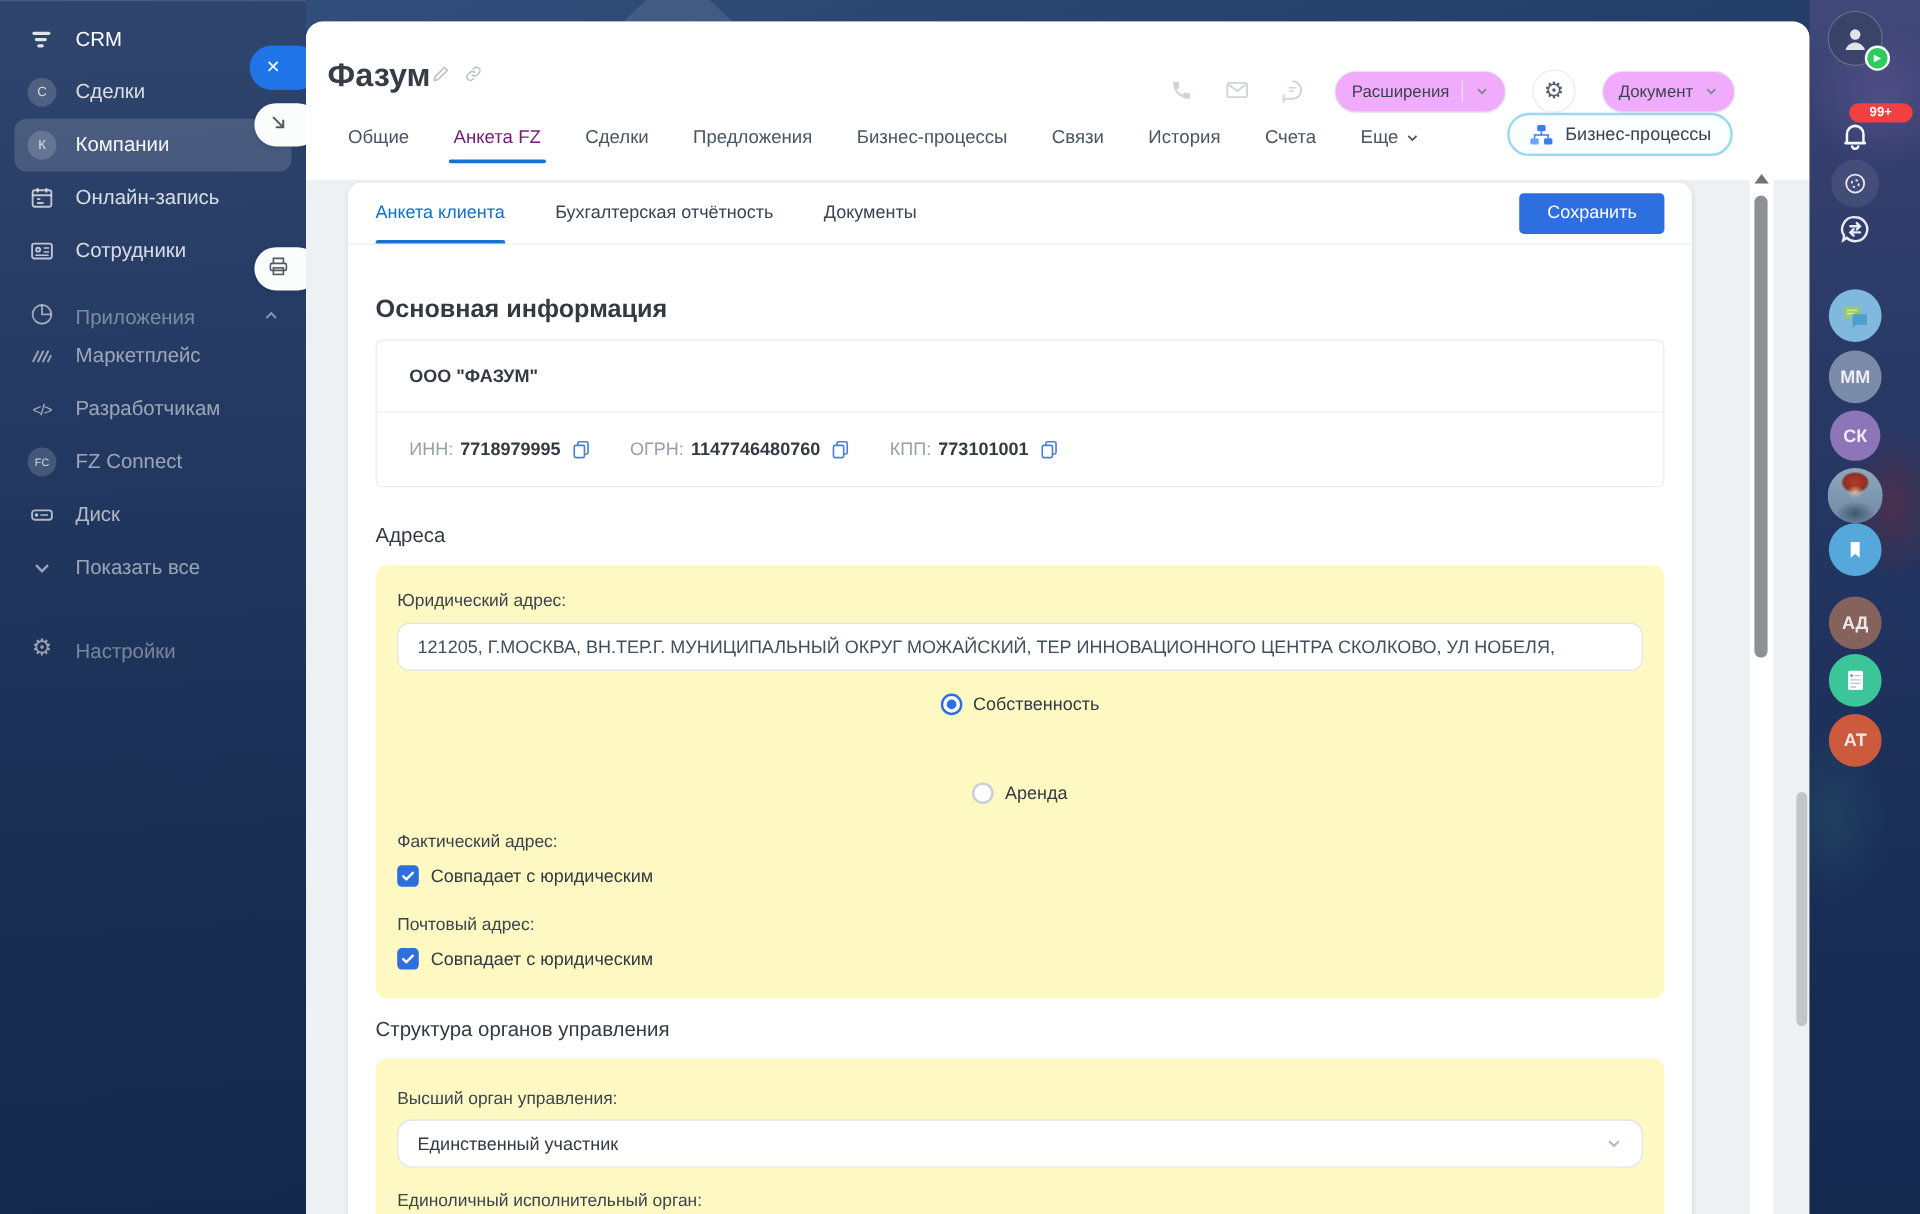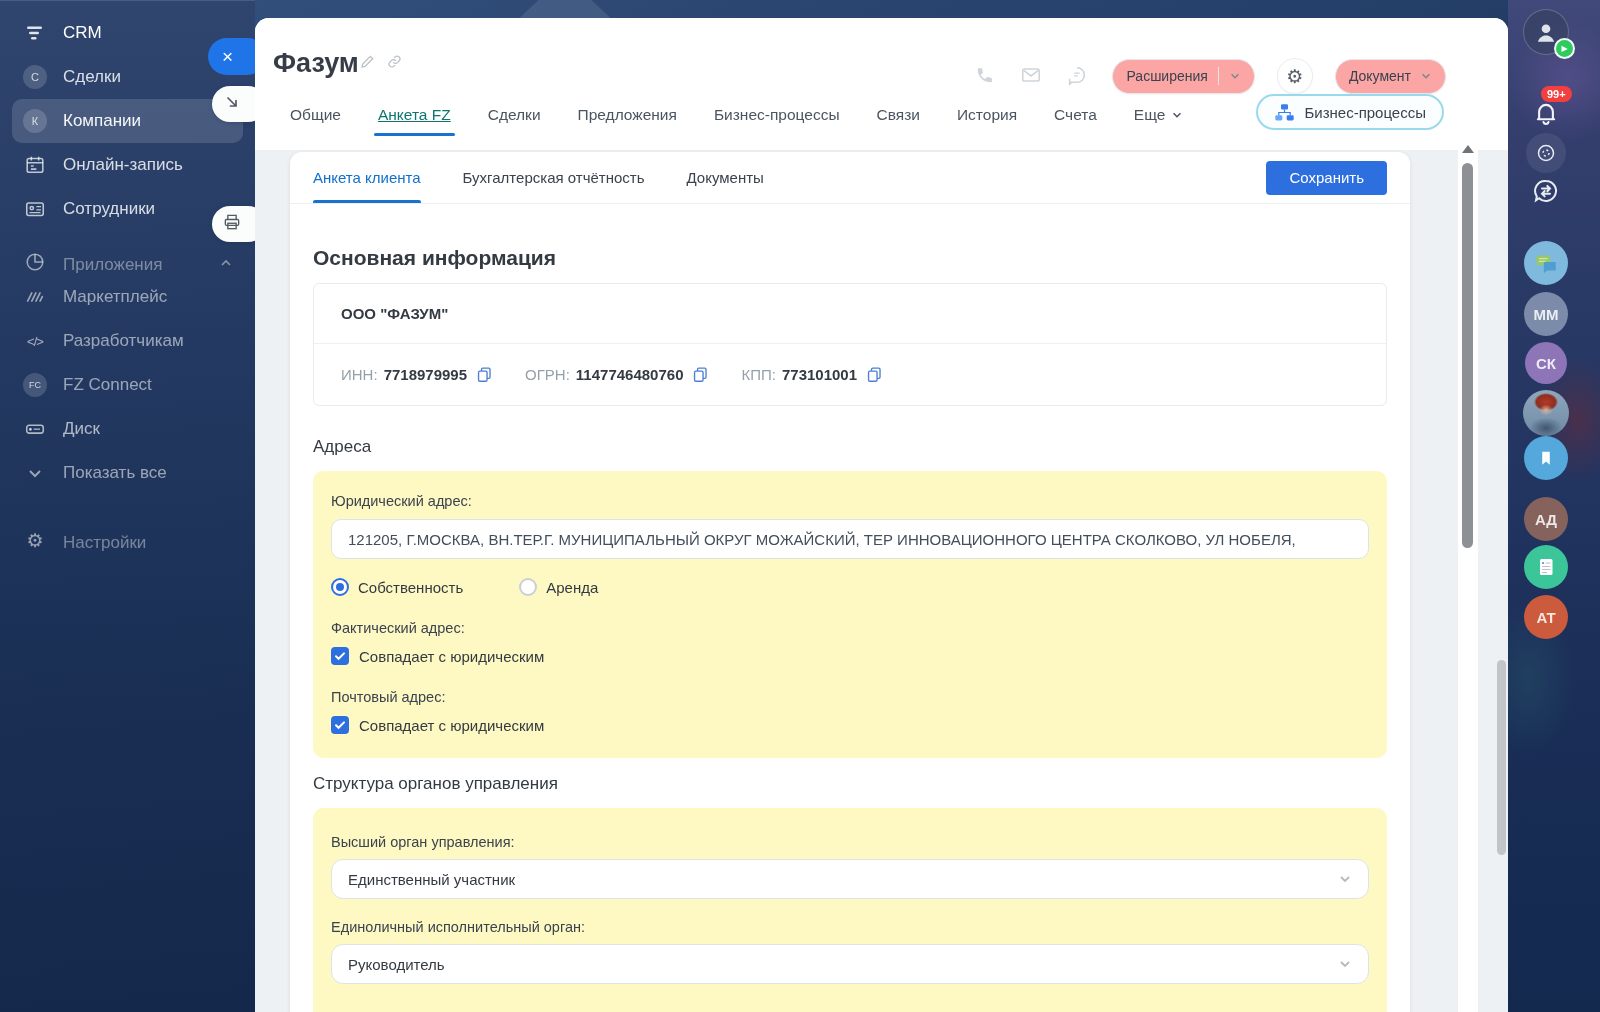--- a/index.html
+++ b/index.html
@@ -43,27 +43,27 @@
 
   
   .panel { position:absolute; left:255px; top:18px; width:1253px; bottom:0; background:#fff; border-radius:14px 14px 0 0; z-index:2; overflow:hidden; }
   .panel-header { position:relative; height:132px; background:#fff; }
   .title-row { display:flex; align-items:center; padding:30px 0 0 18px; }
   .page-title { font-size:27px; font-weight:600; color:#363d46; }
   .title-icos { display:flex; gap:10px; align-items:center; }
 
   .header-actions { position:absolute; top:40px; right:62px; display:flex; align-items:center; gap:22px; }
   .ghost-ico { width:24px; height:24px; opacity:0.95; cursor:pointer; }
-  .pill { display:flex; align-items:center; height:35px; background:#fca5a5; border:1px solid #e4e8eb; border-radius:18px; padding:0 13px; font-size:14px; color:#3a434e; cursor:pointer; box-shadow:0 1px 2px rgba(60,70,90,0.05); }
+  .pill { display:flex; align-items:center; height:35px; background:#f0abfc; border:1px solid #e4e8eb; border-radius:18px; padding:0 13px; font-size:14px; color:#3a434e; cursor:pointer; box-shadow:0 1px 2px rgba(60,70,90,0.05); }
   .pill .vsep { width:1px; height:18px; background:#e4e8eb; margin:0 10px; }
   .gear-btn { width:36px; height:36px; border-radius:50%; background:#fff; border:1px solid #e9edf0; display:flex; align-items:center; justify-content:center; font-size:19px; color:#575f6a; cursor:pointer; box-shadow:0 1px 2px rgba(60,70,90,0.05); }
 
   .tabs-row { position:absolute; left:35px; top:88px; display:flex; gap:37px; align-items:flex-start; }
   .tab { font-size:15.5px; color:#4b5560; cursor:pointer; padding-bottom:12px; position:relative; display:flex; align-items:center; gap:6px; }
-  .tab.active { color:#0f766e;text-decoration:underline; }
+  .tab.active { color:#701a75; }
   .tab.active::after { content:""; position:absolute; left:-4px; right:-4px; bottom:0; height:3px; background:#1a72cf; border-radius:2px; }
 
   .bp-btn { position:absolute; right:64px; top:76px; height:36px; display:flex; align-items:center; gap:9px; padding:0 16px; border:2px solid #99d9ee; border-radius:19px; background:#fbfeff; font-size:15px; color:#3a424d; cursor:pointer; }
 
   .panel-body { position:absolute; left:0; right:0; top:132px; bottom:-400px; background:#eef1f3; }
 
   
   .card { position:absolute; left:35px; top:2px; width:1120px; height:1400px; background:#fff; border-radius:12px; box-shadow:0 1px 4px rgba(50,60,80,0.10); }
   .card-tabbar { display:flex; align-items:center; gap:42px; height:52px; padding:0 23px; border-bottom:1px solid #edf0f2; }
   .ctab { font-size:15px; color:#3a434e; cursor:pointer; height:100%; display:flex; align-items:center; position:relative; }
@@ -79,21 +79,21 @@
   .info-row2 { padding:22px 27px; display:flex; gap:32px; align-items:center; font-size:15px; }
   .fld { display:flex; align-items:center; gap:6px; }
   .fld-label { color:#96a0aa; }
   .fld-value { color:#333a42; font-weight:bold; }
   .copy-ico { width:17px; height:17px; margin-left:3px; cursor:pointer; }
 
   .h-sec { font-size:17px; color:#333a42; margin:31px 0 14px; }
   .gray-block { background:#fef9c3; border-radius:10px; padding:22px 18px 24px; }
   .f-label { font-size:14.5px; color:#3a434e; }
   .text-input { margin-top:10px; width:100%; height:40px; background:#fff; border:1px solid #dee3e7; border-radius:10px; padding:0 16px; font-size:15px; color:#434e5b; font-family:inherit; white-space:nowrap; overflow:hidden; display:flex; align-items:center; }
-  .radio-row { display:flex; align-items:center; gap:56px; margin-top:19px; }
+  .radio-row { display:flex; align-items:center; gap:56px; margin-top:19px;flex-direction:column; }
   .radio-opt { display:flex; align-items:center; gap:9px; font-size:15px; color:#333a42; cursor:pointer; }
   .radio { width:18px; height:18px; border-radius:50%; border:2px solid #c9cfd5; background:#fff; position:relative; }
   .radio.on { border-color:#2e6fe0; }
   .radio.on::after { content:""; position:absolute; left:3px; top:3px; width:8px; height:8px; border-radius:50%; background:#2e6fe0; }
   .mt24 { margin-top:24px; }
   .check-row { display:flex; align-items:center; gap:10px; margin-top:11px; font-size:15px; color:#333a42; cursor:pointer; }
   .checkbox { width:18px; height:18px; border-radius:4px; background:#2e6fe0; display:flex; align-items:center; justify-content:center; }
   .select { margin-top:9px; width:100%; height:40px; background:#fff; border:1px solid #dee3e7; border-radius:12px; padding:0 16px; font-size:15px; color:#333a42; display:flex; align-items:center; cursor:pointer; }
   .select .chev { margin-left:auto; }
   .mt20 { margin-top:20px; }
@@ -108,21 +108,21 @@
   .rail { position:absolute; left:1508px; right:0; top:0; bottom:0; z-index:2;
     background:
       radial-gradient(60px 90px at 70px 420px, rgba(120,40,50,0.45), transparent 70%),
       radial-gradient(70px 110px at 20px 680px, rgba(40,90,110,0.4), transparent 70%),
       radial-gradient(80px 80px at 60px 80px, rgba(110,90,160,0.45), transparent 75%),
       linear-gradient(180deg,#41497a 0%,#353f6e 12%,#2a3a66 28%,#223460 48%,#1a2e57 68%,#13294e 100%); }
   .rail-item { position:absolute; left:38px; transform:translateX(-50%); cursor:pointer; }
   .circle { border-radius:50%; display:flex; align-items:center; justify-content:center; }
   .avatar-main { width:46px; height:46px; background:rgba(52,64,92,0.55); border:1px solid rgba(255,255,255,0.22); }
   .play-badge { position:absolute; right:-6px; bottom:-4px; width:21px; height:21px; border-radius:50%; background:#2ecb5e; border:2px solid rgba(255,255,255,0.95); color:#fff; font-size:8px; display:flex; align-items:center; justify-content:center; }
-  .badge-red { position:absolute; top:-12px; left:10px; background:#f23f3f; color:#fff; font-size:11px; font-weight:bold; padding:2px 6px; border-radius:9px; }
+  .badge-red { position:absolute; top:-12px; left:10px; background:#f23f3f; color:#fff; font-size:11px; font-weight:bold; padding:2px 17px; border-radius:9px; }
   .sub-circle { width:40px; height:40px; background:rgba(255,255,255,0.08); }
   .init-circle { width:44px; height:44px; font-size:15px; font-weight:bold; color:rgba(255,255,255,0.85); }
   .c-mm { background:rgba(148,163,190,0.78); }
   .c-ck { width:42px; height:42px; background:rgba(164,131,202,0.82); }
   .c-ad { background:rgba(152,107,92,0.85); }
   .c-at { background:#cc5a3c; }
   .c-bookmark { width:44px; height:44px; background:#55a8dc; }
   .c-doc { width:44px; height:44px; background:#3cc598; }
   .c-chat { width:44px; height:44px; background:#7fb9dd; }
   .photo-av { width:46px; height:46px; border-radius:50%;

